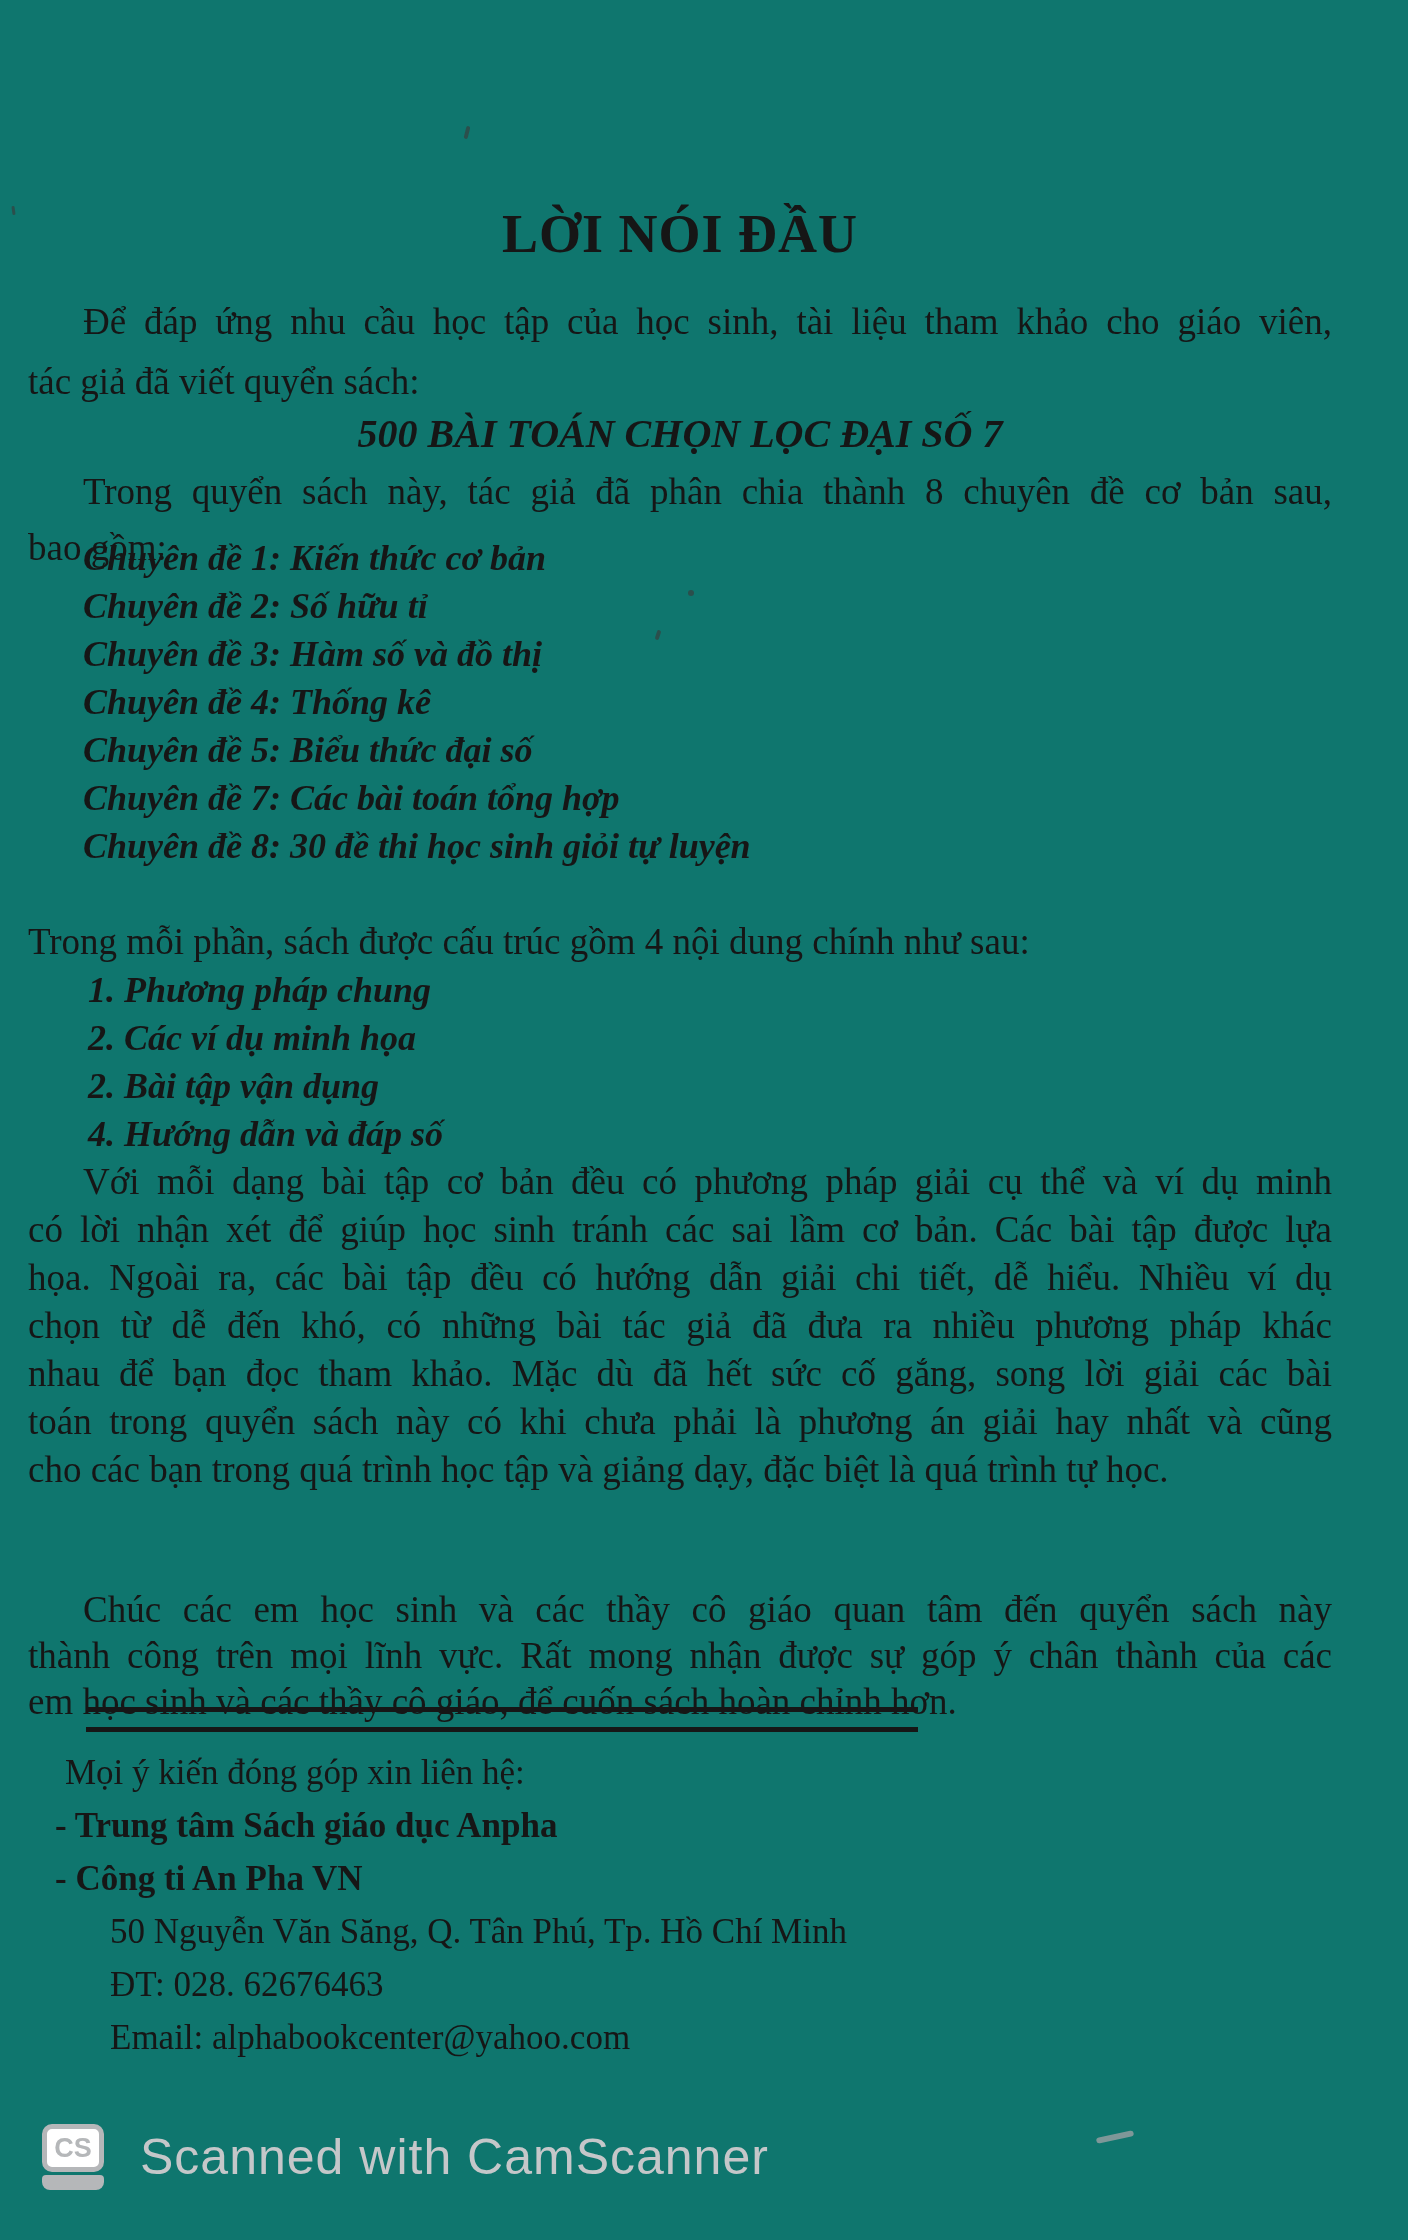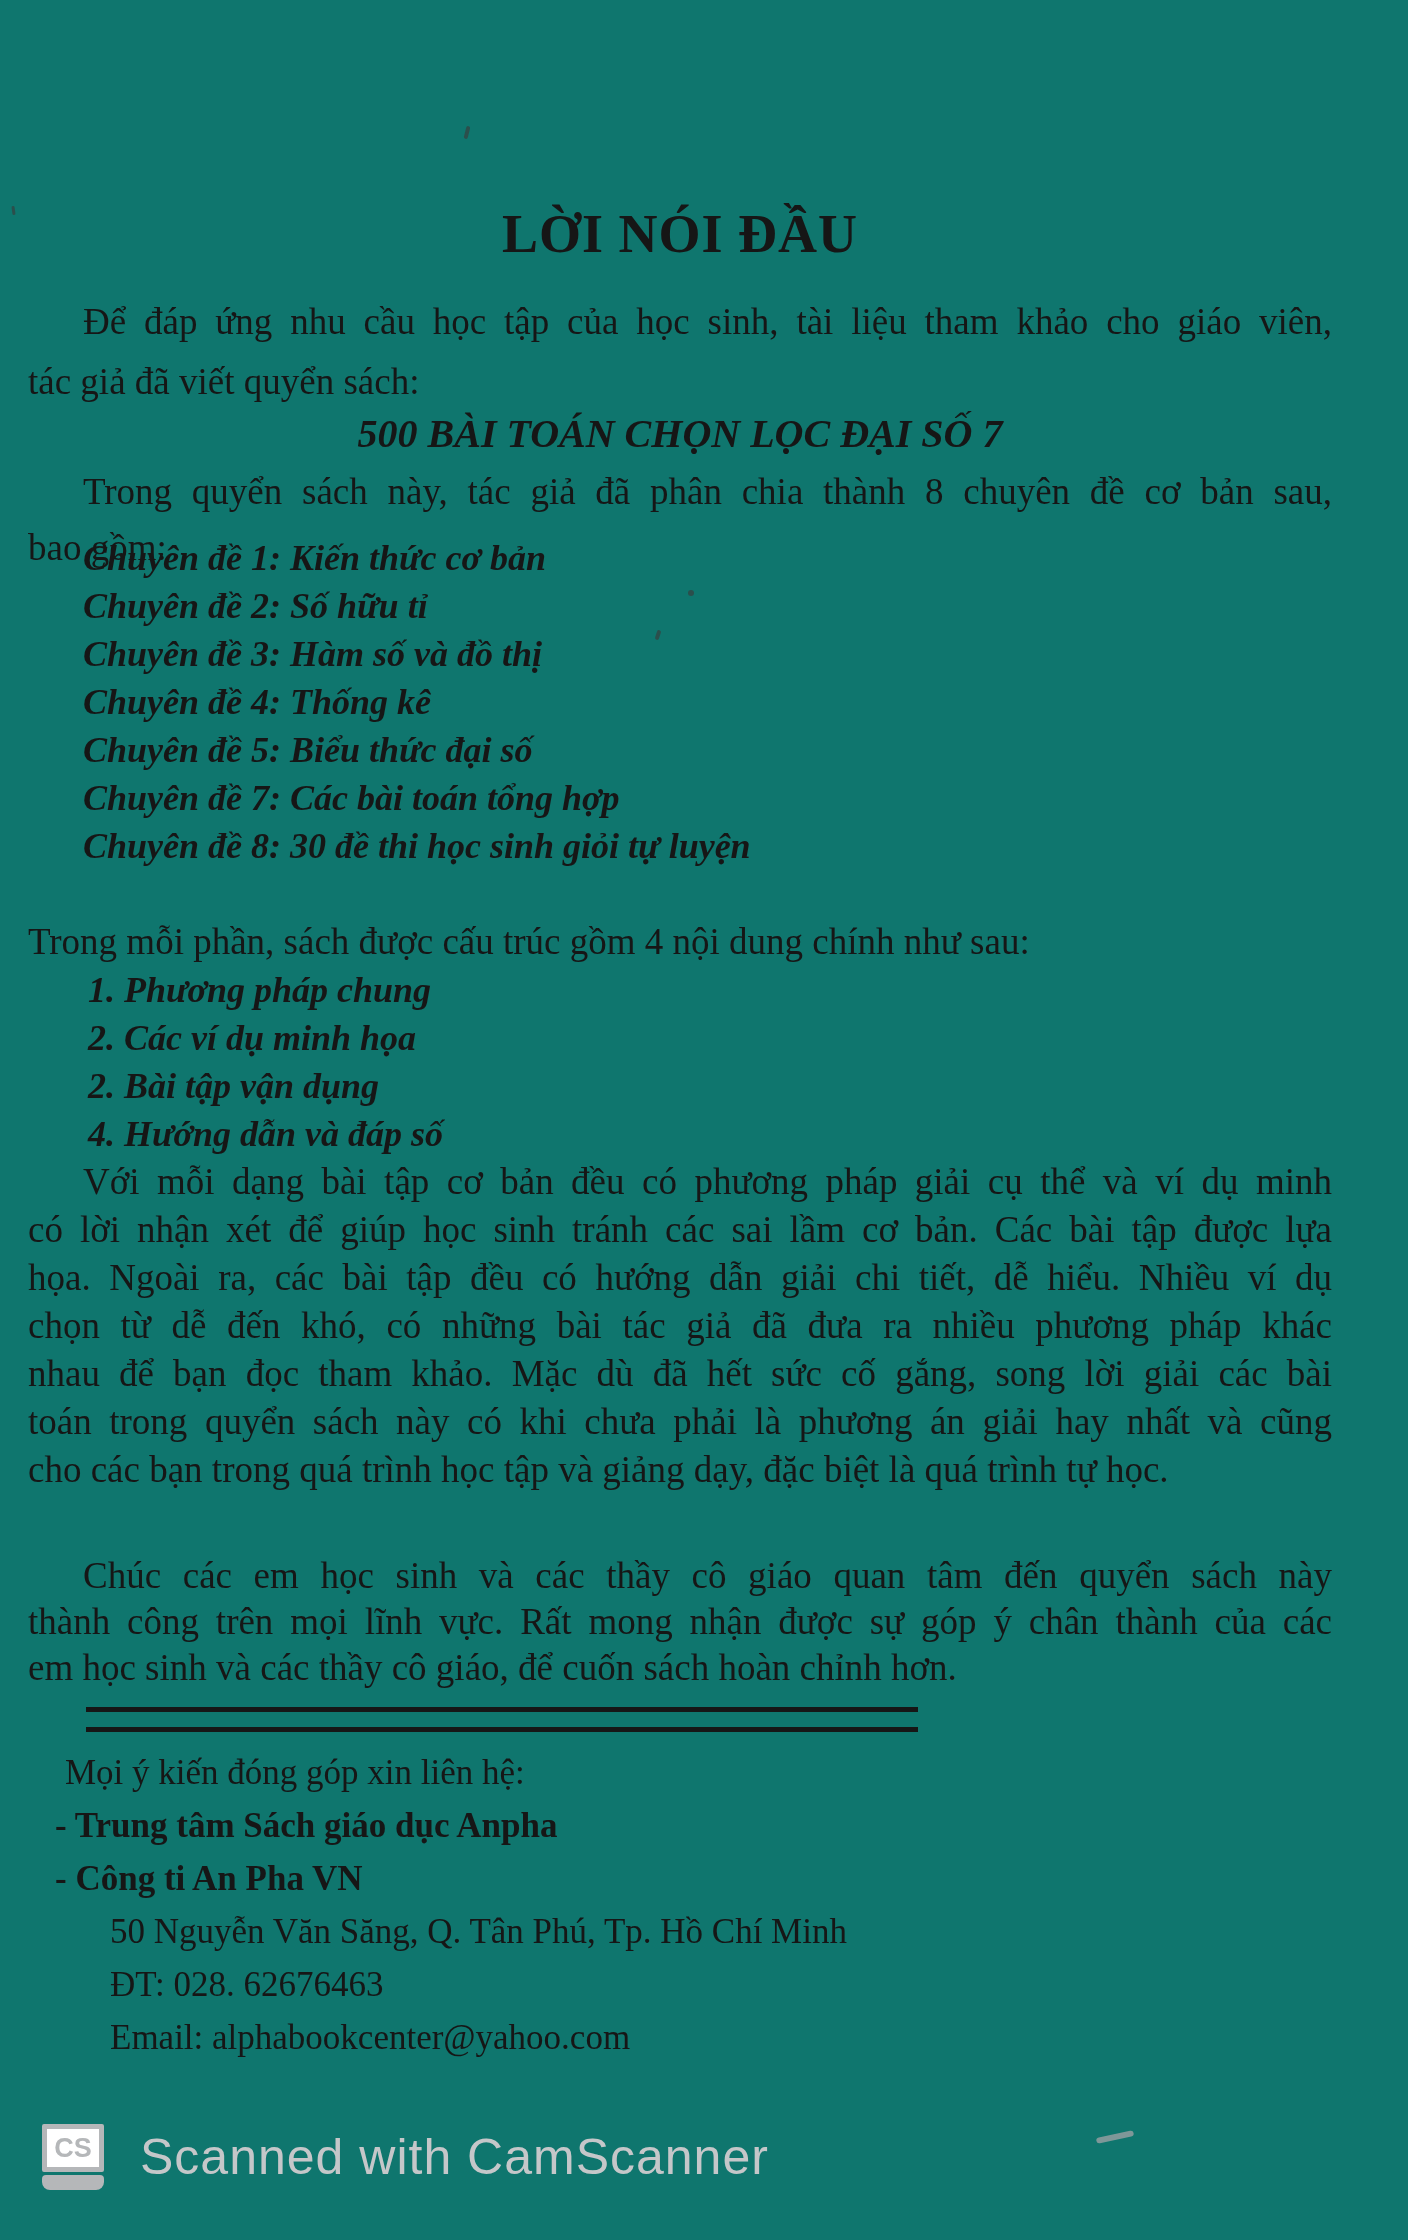--- a/index.html
+++ b/index.html
@@ -24,36 +24,36 @@
     text-align:center;font-size:40px;font-weight:700;font-style:italic;line-height:52px;
   }
   .g-p1{top:292px;} .g-p1 .wrapline,.g-p1 .line{line-height:60px;}
   .g-p2{top:464px;} .g-p2 .wrapline,.g-p2 .line{line-height:56px;}
   .g-topics{top:534px;padding-left:55px;}
   .g-topics .line{font-weight:700;font-style:italic;font-size:36px;}
   .g-structline{top:918px;}
   .g-contents{top:966px;padding-left:60px;}
   .g-contents .line{font-weight:700;font-style:italic;font-size:36px;}
   .g-p4{top:1158px;}
-  .g-p5{top:1553px;} .g-p5 .wrapline,.g-p5 .line{line-height:46px;}
+  .g-p5{top:1587px;} .g-p5 .wrapline,.g-p5 .line{line-height:46px;}
   .sep{
     position:absolute;left:86px;top:1707px;width:832px;height:15px;
     border-top:5px solid #161616;border-bottom:5px solid #161616;
   }
   .g-contact{top:1746px;}
   .g-contact .line{font-size:35px;line-height:53px;}
   .c-intro{padding-left:37px;}
   .c-org{padding-left:27px;font-weight:700;}
   .c-detail{padding-left:82px;}
   .wm-icon{
     position:absolute;left:42px;top:2124px;width:62px;height:66px;
   }
   .wm-icon .cam{
     box-sizing:border-box;width:62px;height:48px;border:5px solid #b5b7b9;
-    border-radius:2px;background:#fff;display:flex;align-items:center;justify-content:center;
+    border-radius:10px;background:#fff;display:flex;align-items:center;justify-content:center;
     font-family:"Liberation Sans","DejaVu Sans",sans-serif;
     font-weight:700;font-size:27px;color:#b5b7b9;letter-spacing:0px;
   }
   .wm-icon .base{
     width:62px;height:15px;background:#b5b7b9;border-radius:4px 4px 8px 8px;margin-top:3px;
   }
   .wm-text{
     position:absolute;left:140px;top:2128px;
     font-family:"Liberation Sans","DejaVu Sans",sans-serif;
     font-size:50px;color:#c5c7c9;letter-spacing:1px;white-space:nowrap;

